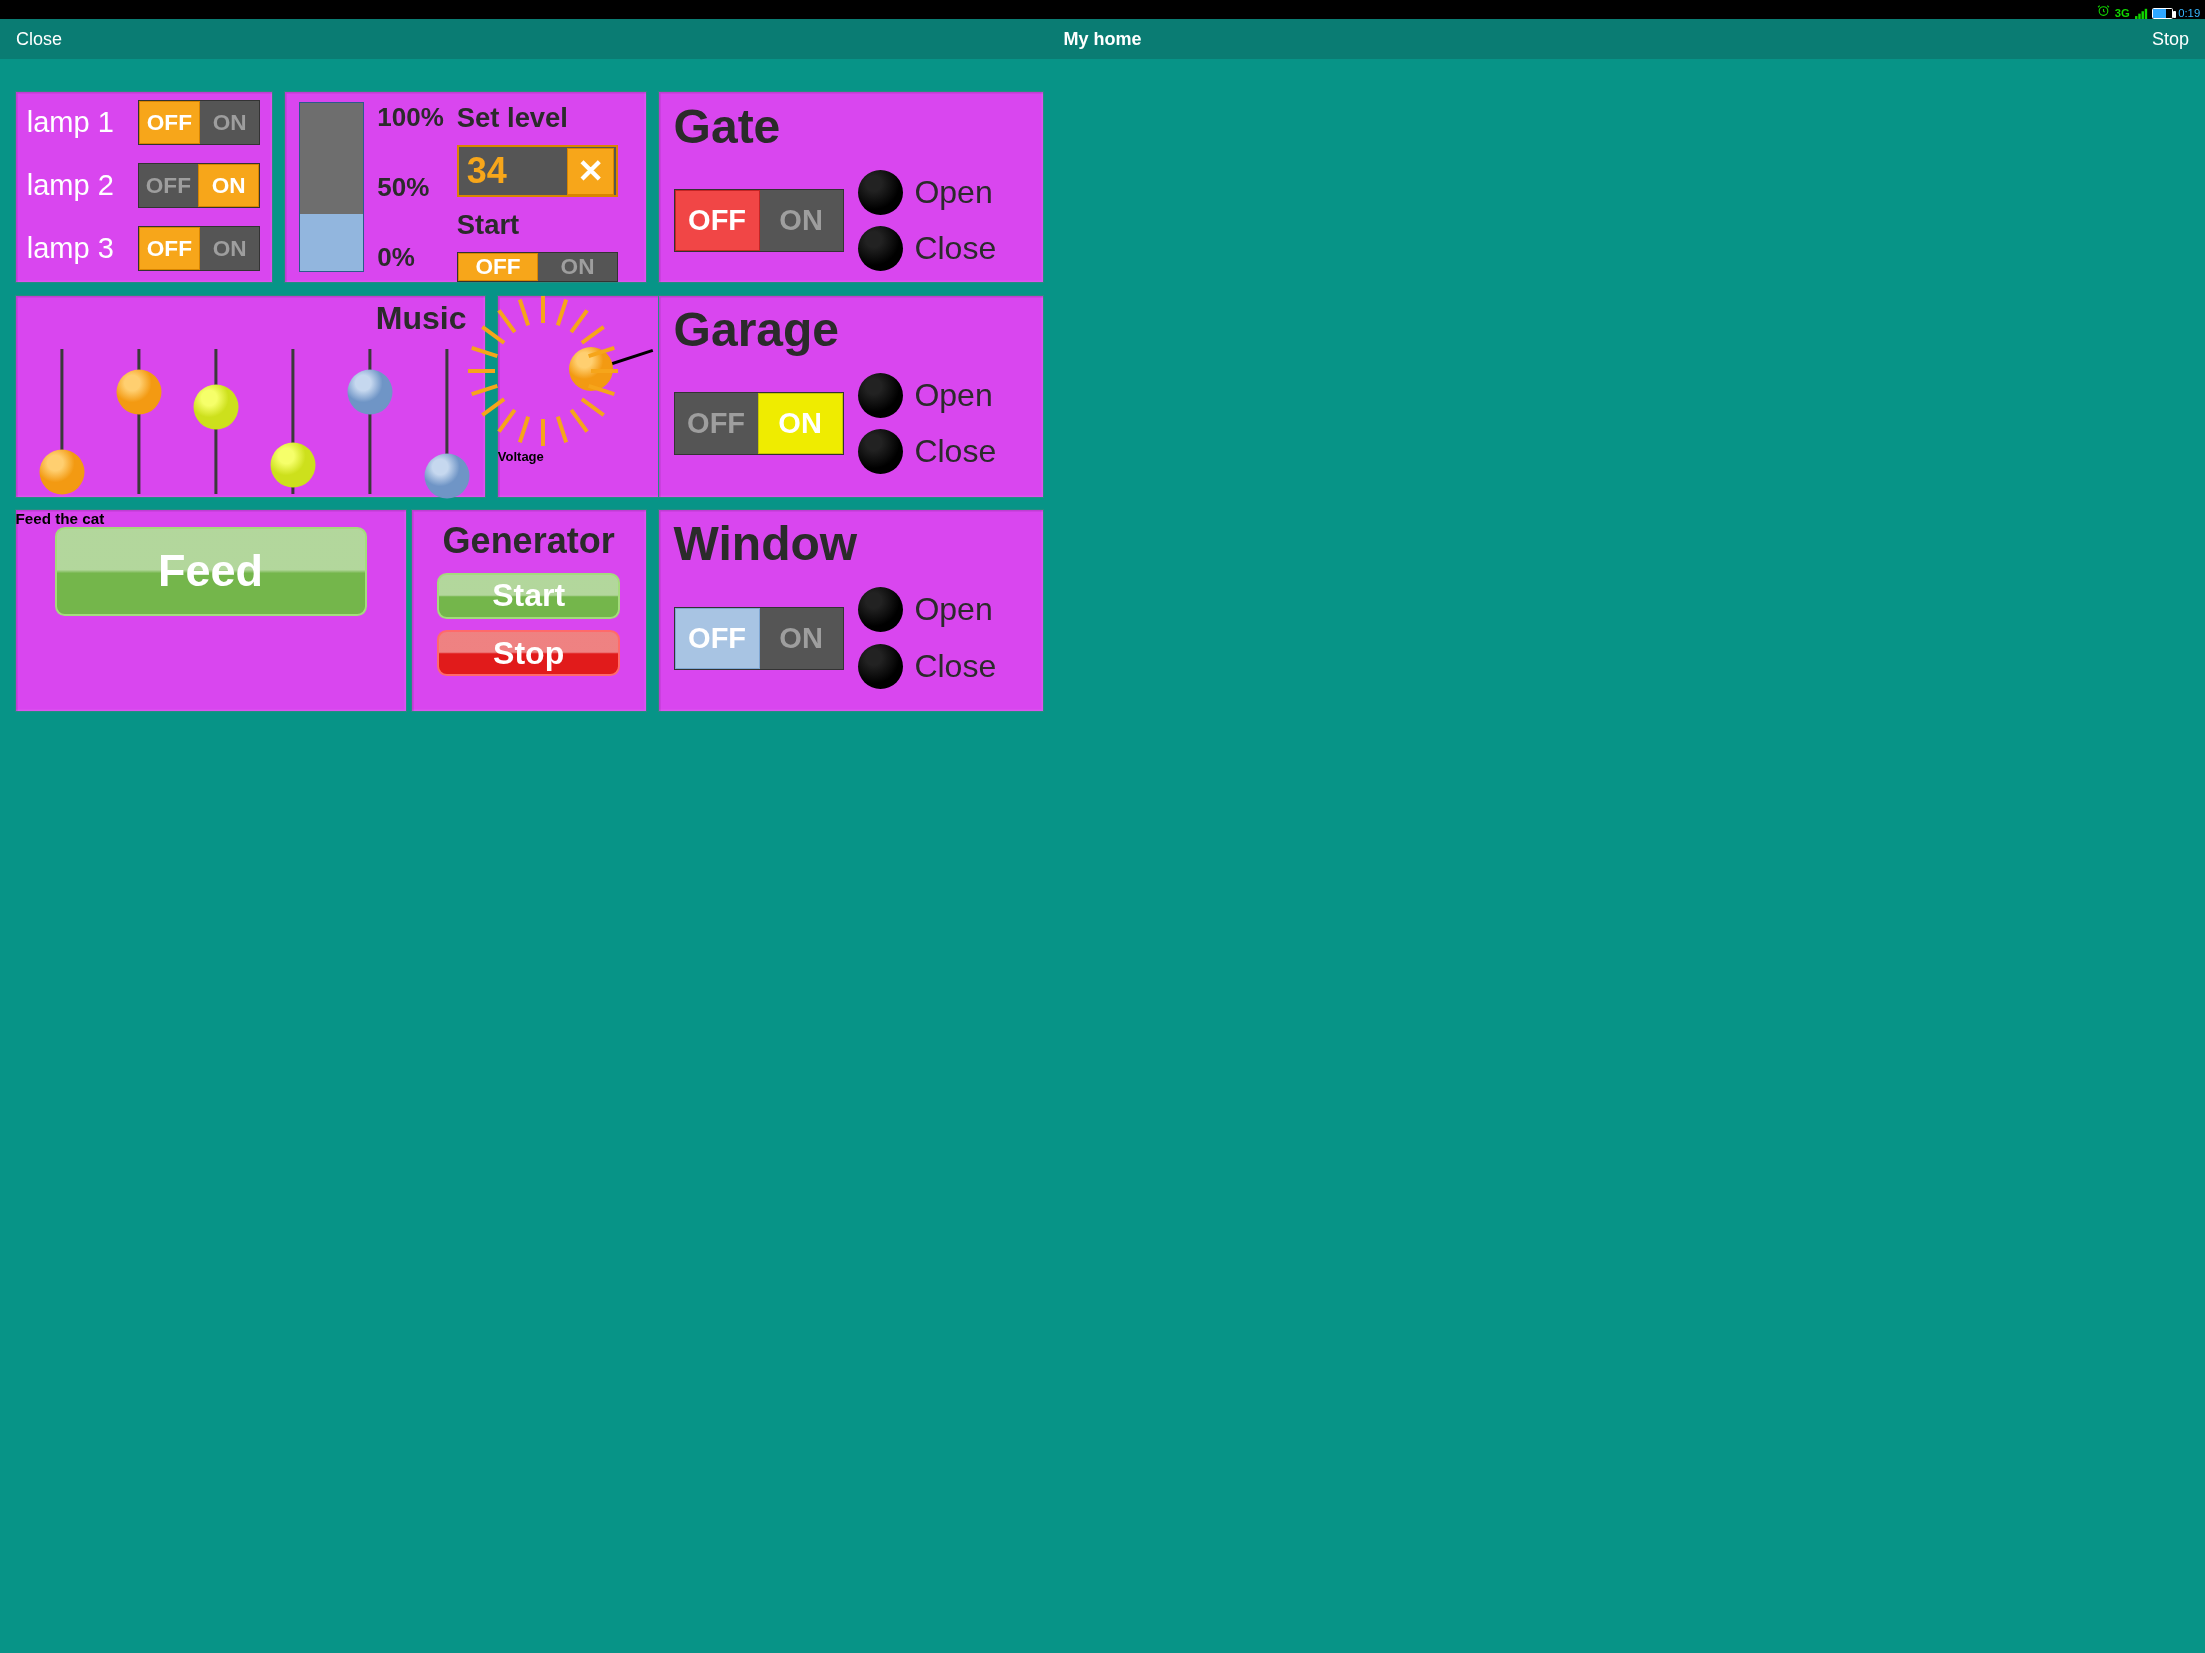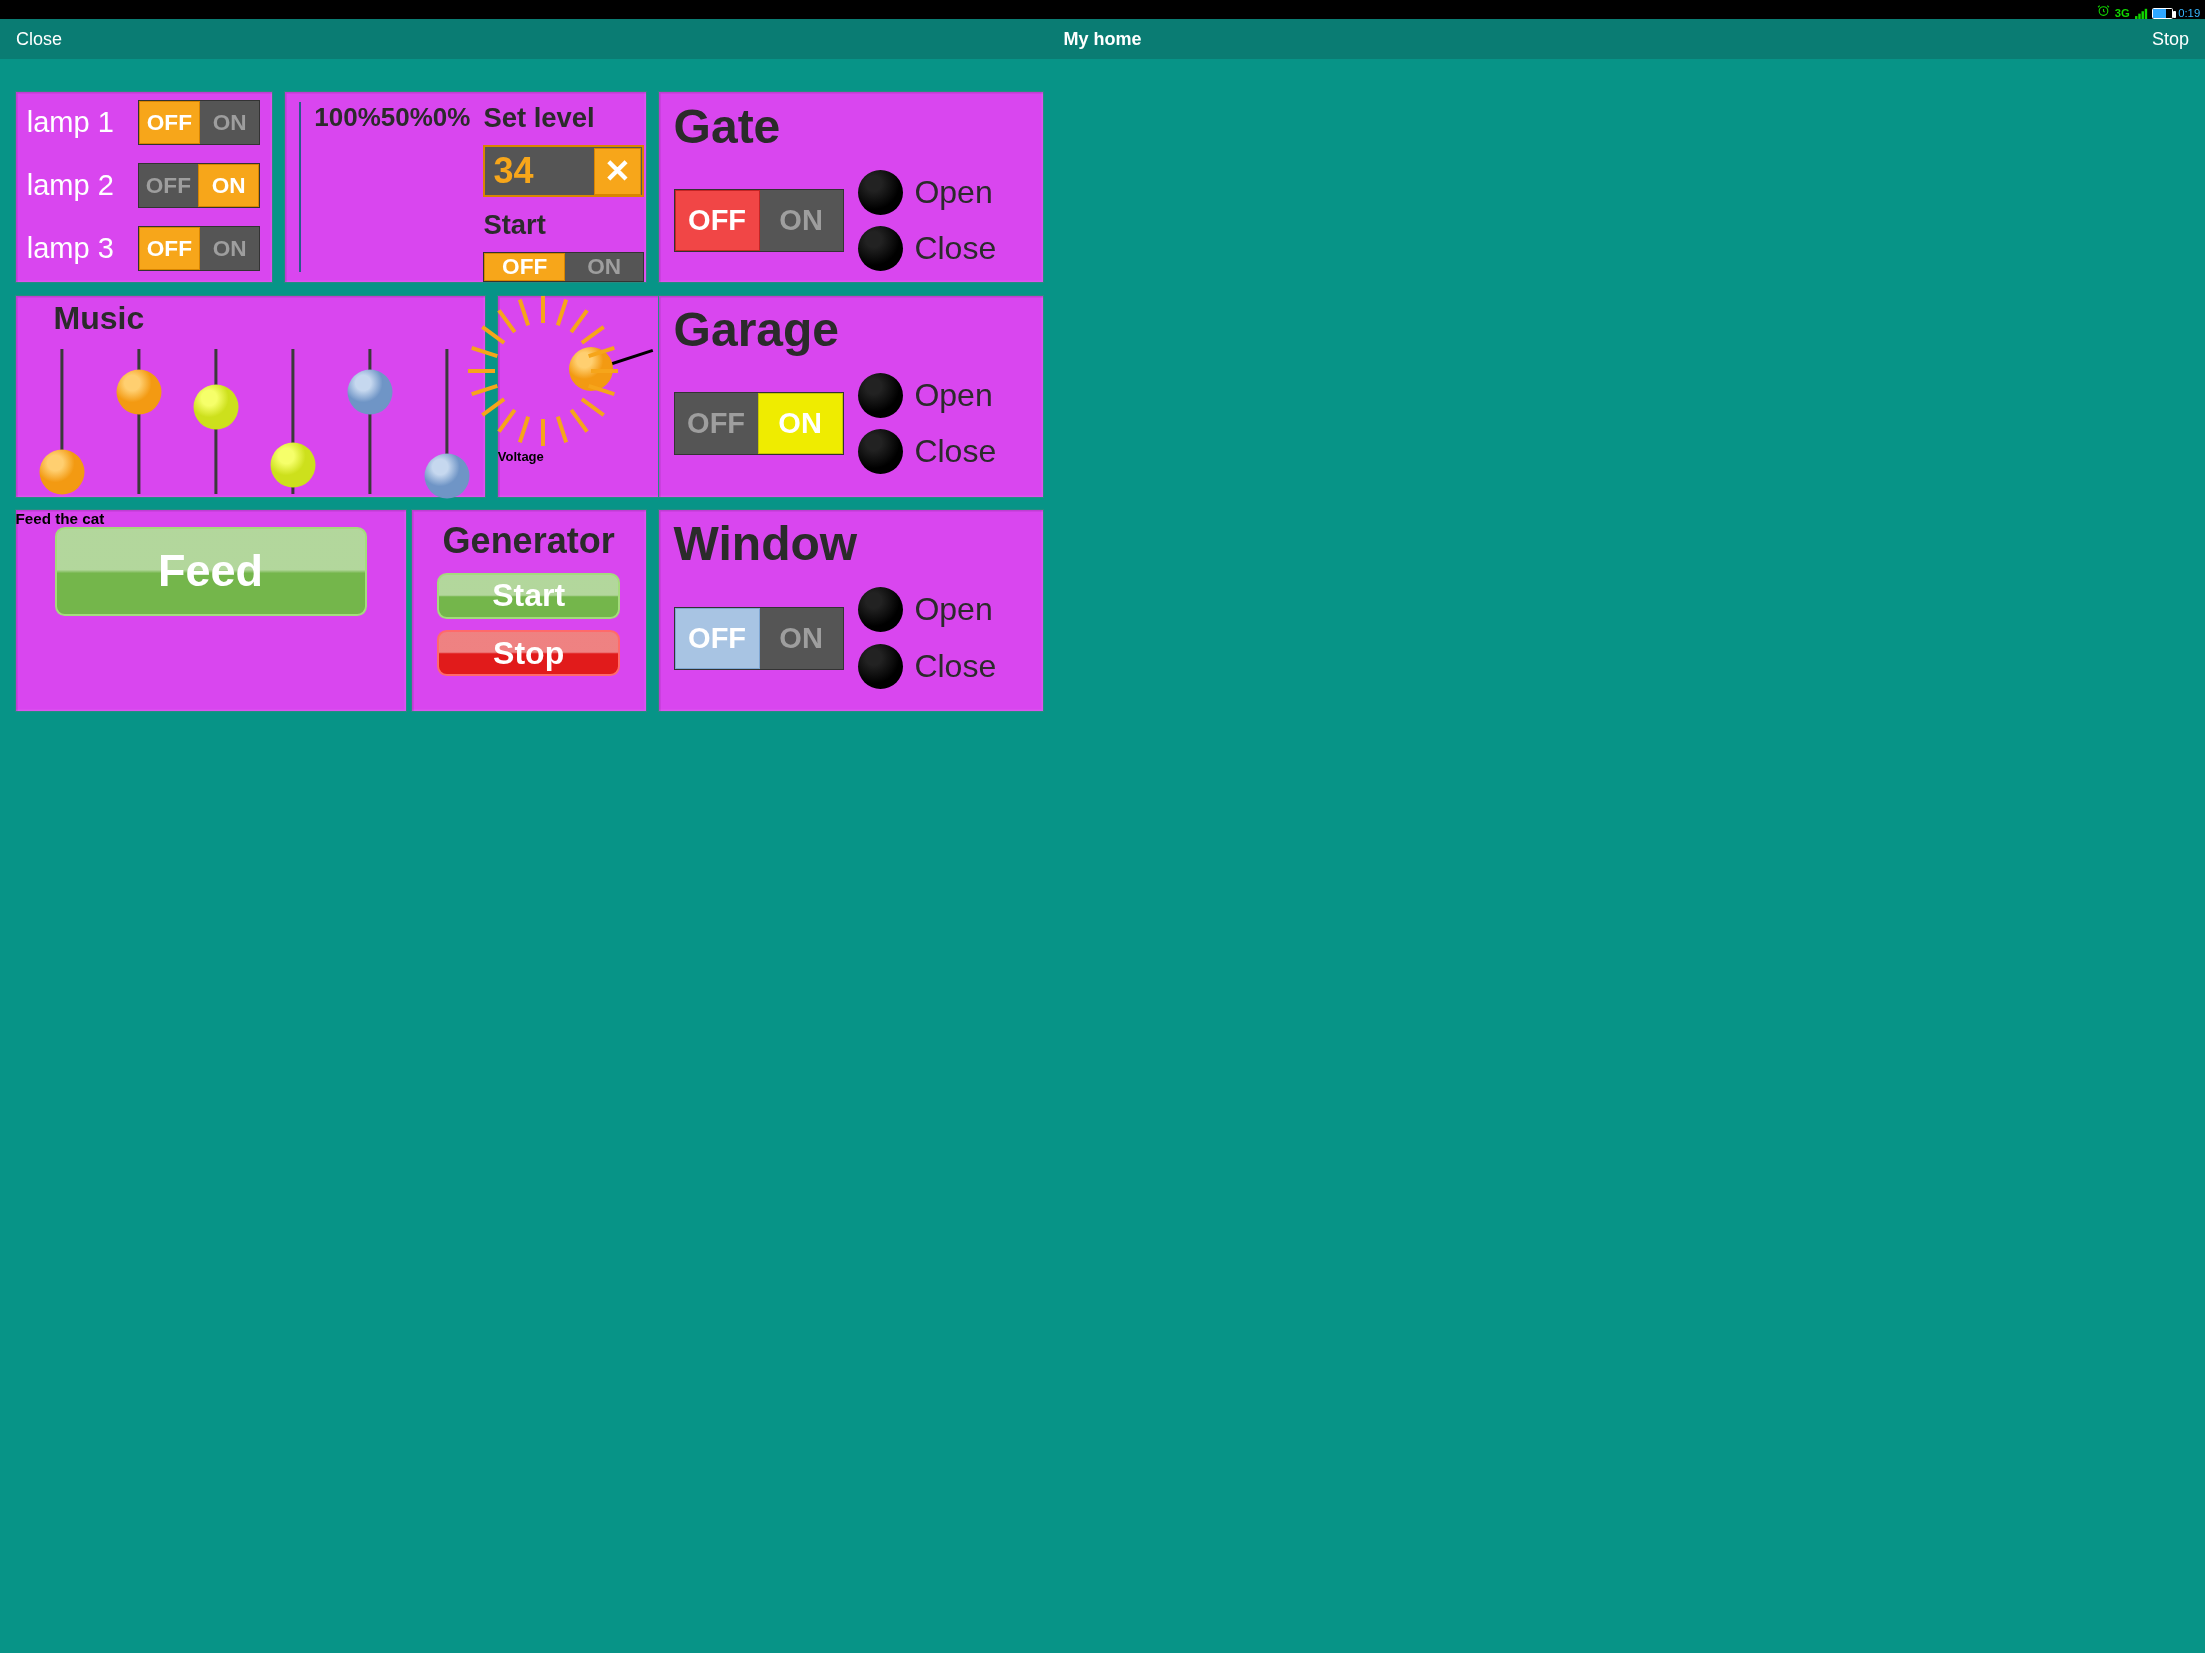--- a/index.html
+++ b/index.html
@@ -73,38 +73,38 @@
   }
   .toggle .half.active.orange { background:#f7a61a; color:#fff; border:1.6px solid #d98500;}
   .toggle .half.active.yellow { background:#efec00; color:#fff; border:1.6px solid #c9c600;}
   .toggle .half.active.red    { background:#f14646; color:#fff; border:1.6px solid #c42525;}
   .toggle .half.active.blue   { background:#a8c4e3; color:#fff; border:1.6px solid #7fa7d4;}
 
   
   .level { grid-column: 2 / 3; padding: 9.7px 14.5px; display:flex; gap:13px;}
   .bar-wrap { width:65px; height:170px; border:1.6px solid #2b5a8b; position:relative; background:#6e6e6e;}
   .bar-fill { position:absolute; bottom:0; left:0; right:0; background:#92b6de;}
-  .scale { display:flex; flex-direction:row; justify-content:space-between; height:171px; font-size:26px; font-weight:700; color:#2b2b2b;}
+  .scale { display:flex; flex-direction:column; justify-content:space-between; height:171px; font-size:26px; font-weight:700; color:#2b2b2b;}
   .lvl-right { flex:1; display:flex; flex-direction:column; gap:11.3px; font-size:27.4px; font-weight:600; color:#2b2b2b;}
   .set-box { display:flex; align-items:center; border:2.4px solid #d98500; background:#555; height:52px; width:161px;}
   .set-box .val{ flex:1; color:#f7a61a; font-size:36px; font-weight:700; padding-left:8px;}
   .set-box .xbtn{ width:47px; height:47px; margin:1.6px; background:#f7a61a; border:1.6px solid #d98500; display:flex; align-items:center; justify-content:center; color:#fff; font-size:32px; font-weight:900;}
 
   
   .door-panel { padding: 6.5px 14.5px 14.5px 14.5px; display:flex; flex-direction:column; gap:16px;}
   .door-panel h2 { font-size:48px; font-weight:700; color:#2b2b2b;}
   .door-body { display:flex; align-items:center; gap:14.5px;}
   .door-leds { display:flex; flex-direction:column; gap:11.3px;}
   .led-row { display:flex; align-items:center; gap:11.3px;}
   .led { width:45px; height:45px; border-radius:50%; background:radial-gradient(circle at 35% 30%, #222 0 18%, #000 60%);}
   .led-label { font-size:32px; color:#2b2b2b;}
 
   
   .music { grid-column: 1 / 3; padding:4.8px 18px 9.7px 18px;}
-  .music h3{ font-size:32px; color:#2b2b2b; margin-bottom:3.2px; margin-left:20px;}
+  .music h3{ font-size:32px; color:#2b2b2b; margin-bottom:3.2px; margin-left:20px;text-align:right;}
   .sliders { display:flex; gap:37px; align-items:flex-end; height:153px; padding-left:8px;}
   .slider { width:40px; position:relative;}
   .slider .track{ position:absolute; left:50%; top:0; bottom:0; width:3.2px; background:#3a3a3a; transform:translateX(-50%);}
   .slider .knob{
     position:absolute; left:50%; transform:translate(-50%,-50%);
     width:45px; height:45px; border-radius:50%;
   }
   .knob.orange{ background: radial-gradient(circle at 35% 30%, #ffcf70 0 18%, #f39a12 45%);}
   .knob.yellow{ background: radial-gradient(circle at 35% 30%, #f6ff6a 0 18%, #cde01c 45%);}
   .knob.blue  { background: radial-gradient(circle at 35% 30%, #c6d8ef 0 18%, #6f95c6 45%);}

